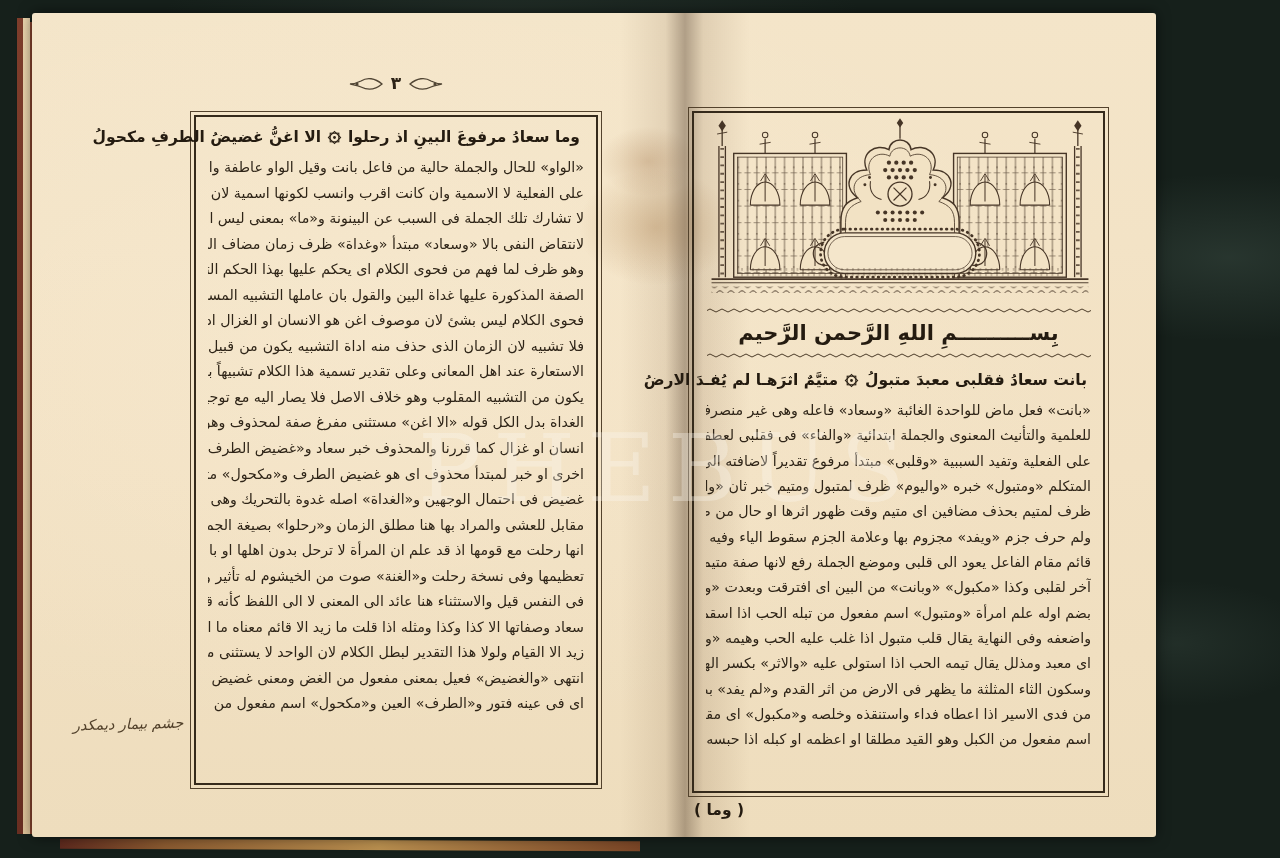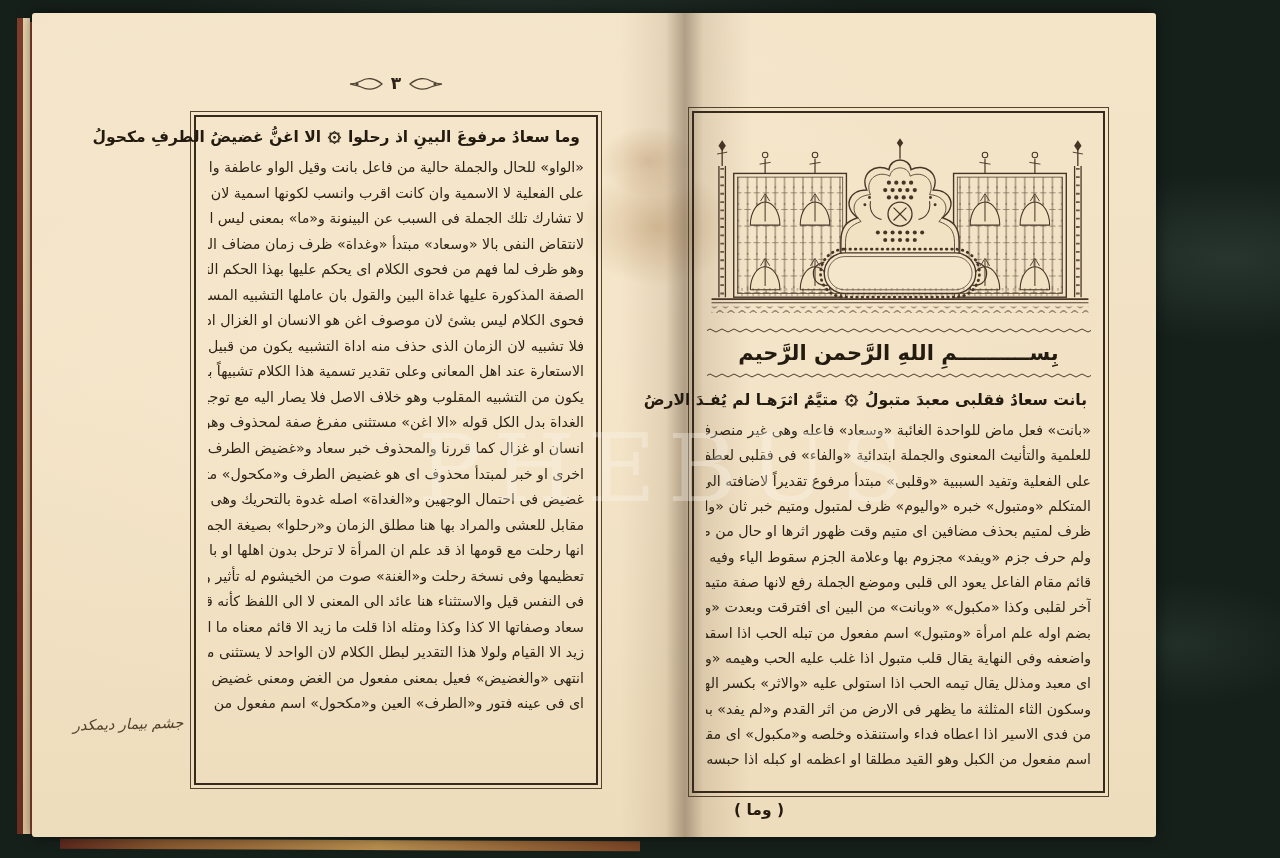--- a/index.html
+++ b/index.html
@@ -64,21 +64,21 @@
     color:#2e2417;
   }
   .right-frame .commentary .line{line-height:25.35px;}
   .basmala{
     direction:rtl;text-align:center;font-size:21px;font-weight:600;color:#241b10;
     padding:7px 0 5px 0;letter-spacing:0.5px;
   }
   .wavy{display:block;margin:2px auto 0 auto;}
   .ornament-wrap{text-align:center;}
   .catchword{
-    position:absolute;left:662px;top:788px;width:90px;text-align:right;
+    position:absolute;left:662px;top:788px;width:90px;text-align:left;
     direction:rtl;font-size:15.5px;font-weight:bold;color:#241b10;
   }
   .margin-note{
     position:absolute;left:16px;top:703px;width:160px;direction:rtl;text-align:center;
     font-size:14.5px;color:#51402a;transform:rotate(-1.5deg);font-style:italic;
   }
   .watermark{
     position:absolute;left:418px;top:382px;
     font-family:"DejaVu Serif", serif;font-size:94px;font-weight:normal;
     letter-spacing:12px;color:rgba(252,250,242,0.32);
@@ -141,21 +141,21 @@
           <div class="line">زيد الا القيام ولولا هذا التقدير لبطل الكلام لان الواحد لا يستثنى منه</div>
           <div class="line">انتهى «والغضيض» فعيل بمعنى مفعول من الغض ومعنى غضيض الطرف</div>
           <div class="line">اى فى عينه فتور و«الطرف» العين و«مكحول» اسم مفعول من الكحل</div>
         </div>
     </div>
   </div>
 
   <div class="margin-note">جشم بيمار ديمكدر</div>
 
   <div class="text-frame right-frame">
-    <div class="frame-inner" style="padding-top:20px;">
+    <div class="frame-inner" style="padding-top:0;">
 
       <div class="ornament-wrap">
         <svg width="388" height="188" viewBox="0 0 420 200">
           <defs>
             <pattern id="bars" width="10" height="18" patternUnits="userSpaceOnUse">
               <line x1="5" y1="0" x2="5" y2="18" stroke="#463526" stroke-width="1"></line>
               <line x1="1.5" y1="9" x2="8.5" y2="9" stroke="#463526" stroke-width="0.7"></line>
               <circle cx="5" cy="3" r="0.9" fill="#463526"></circle>
             </pattern>
             <pattern id="hatch" width="6" height="10" patternUnits="userSpaceOnUse">

